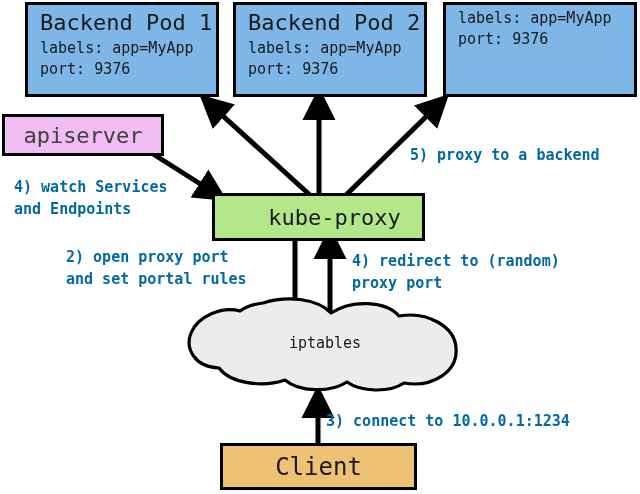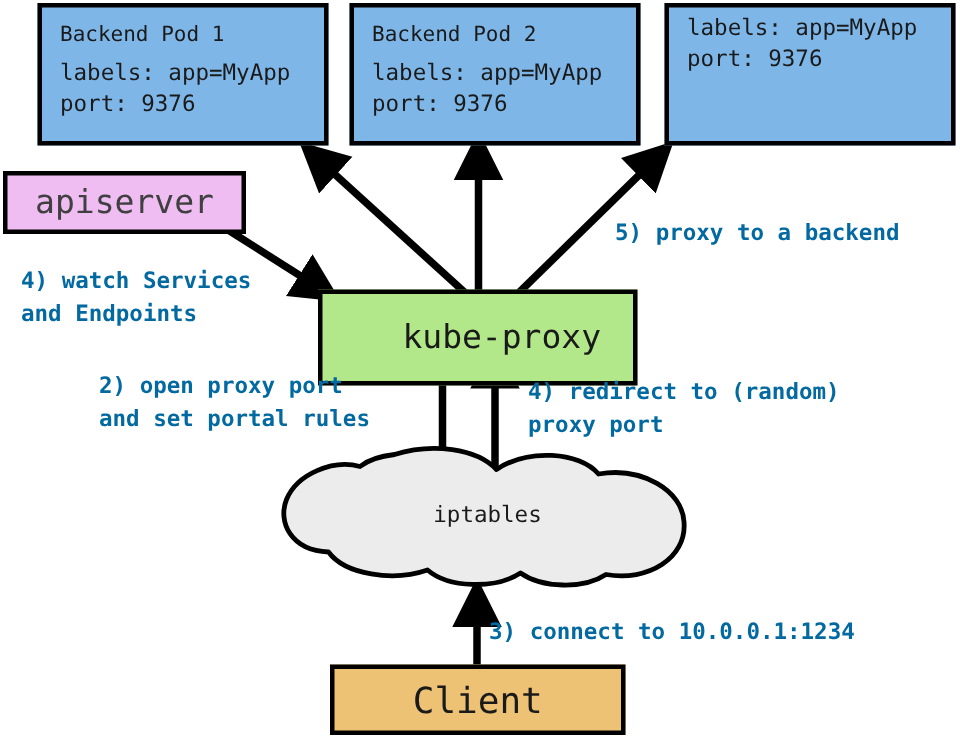--- a/index.html
+++ b/index.html
@@ -29,21 +29,21 @@
     display: flex;
     flex-direction: column;
     justify-content: center;
   }
   .pod-box {
     background: #7eb6e8;
     padding: 3px 10px 4px 12px;
     justify-content: flex-start;
   }
   .pod-title {
-    font-size: 14px;
+    font-size: 22px;
     line-height: 30px;
     color: #1a1a1a;
     letter-spacing: 0px;
     white-space: nowrap;
   }
   .pod-line {
     font-size: 15px;
     line-height: 21px;
     color: #1a1a1a;
     white-space: nowrap;
@@ -147,21 +147,21 @@
 
   <div class="node-box pod-box" style="left:443px; top:2px; width:194px; height:95px;">
     <div class="pod-line">labels: app=MyApp</div>
     <div class="pod-line">port: 9376</div>
   </div>
 
   <div class="node-box apiserver-box" style="left:2px; top:114px; width:162px; height:42px;">
     <div class="apiserver-label">apiserver</div>
   </div>
 
-  <div class="node-box kubeproxy-box" style="left:212px; top:193px; width:213px; height:64px;padding-left:32px;">
+  <div class="node-box kubeproxy-box" style="left:212px; top:193px; width:213px; height:48px;padding-left:32px;">
     <div class="kubeproxy-label">kube-proxy</div>
   </div>
 
   <div class="node-box client-box" style="left:220px; top:443px; width:197px; height:47px;">
     <div class="client-label">Client</div>
   </div>
 
   <div class="step-label" style="left:14px; top:176px;">
     <div>4) watch Services</div>
     <div>and Endpoints</div>

